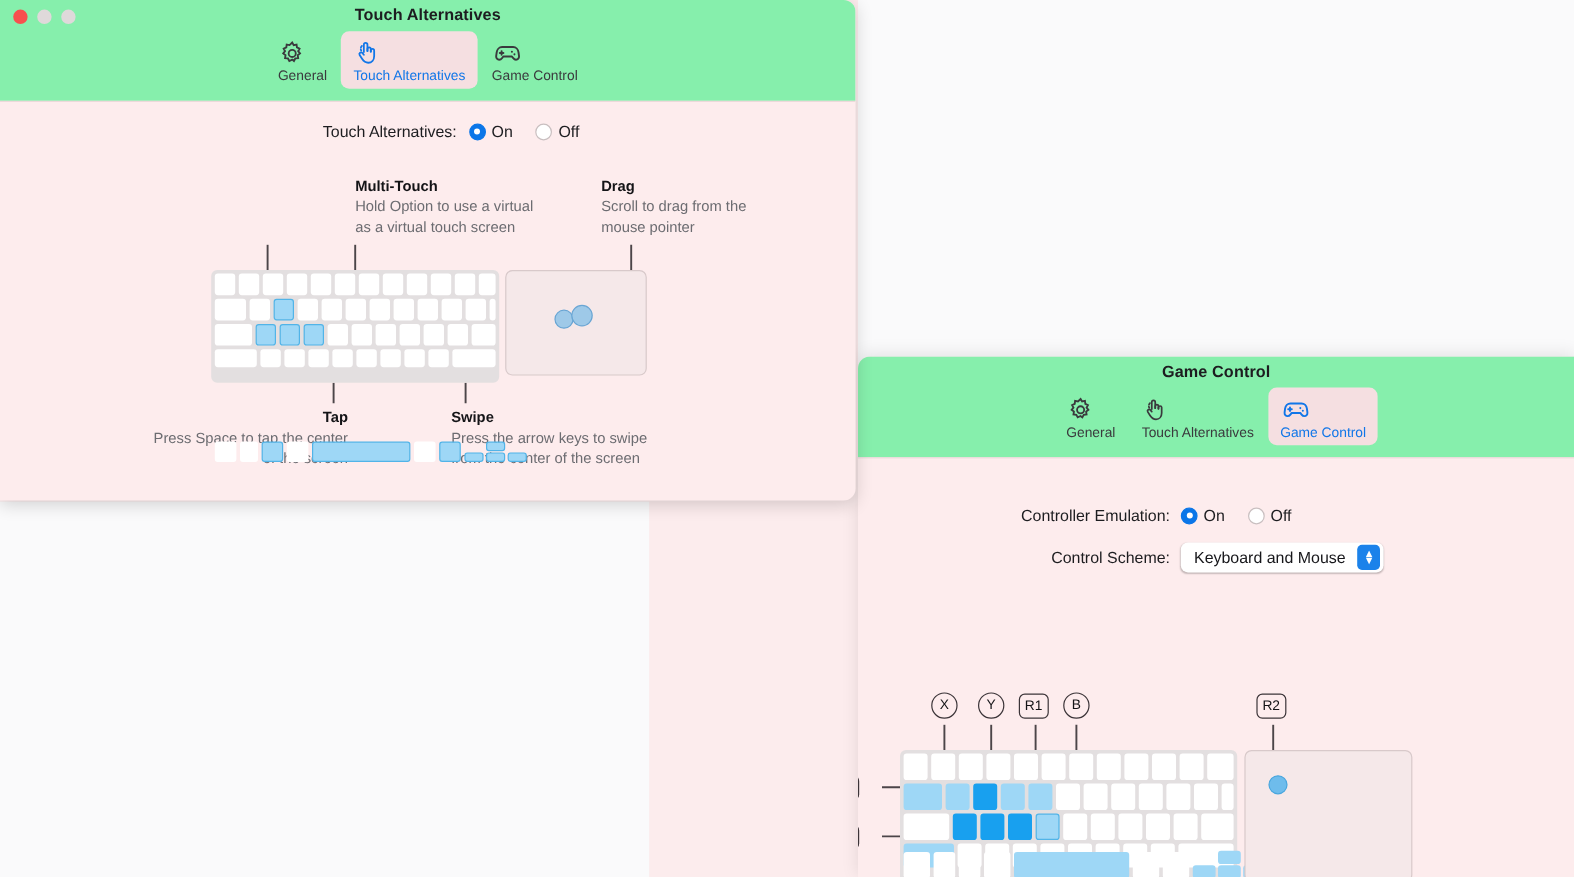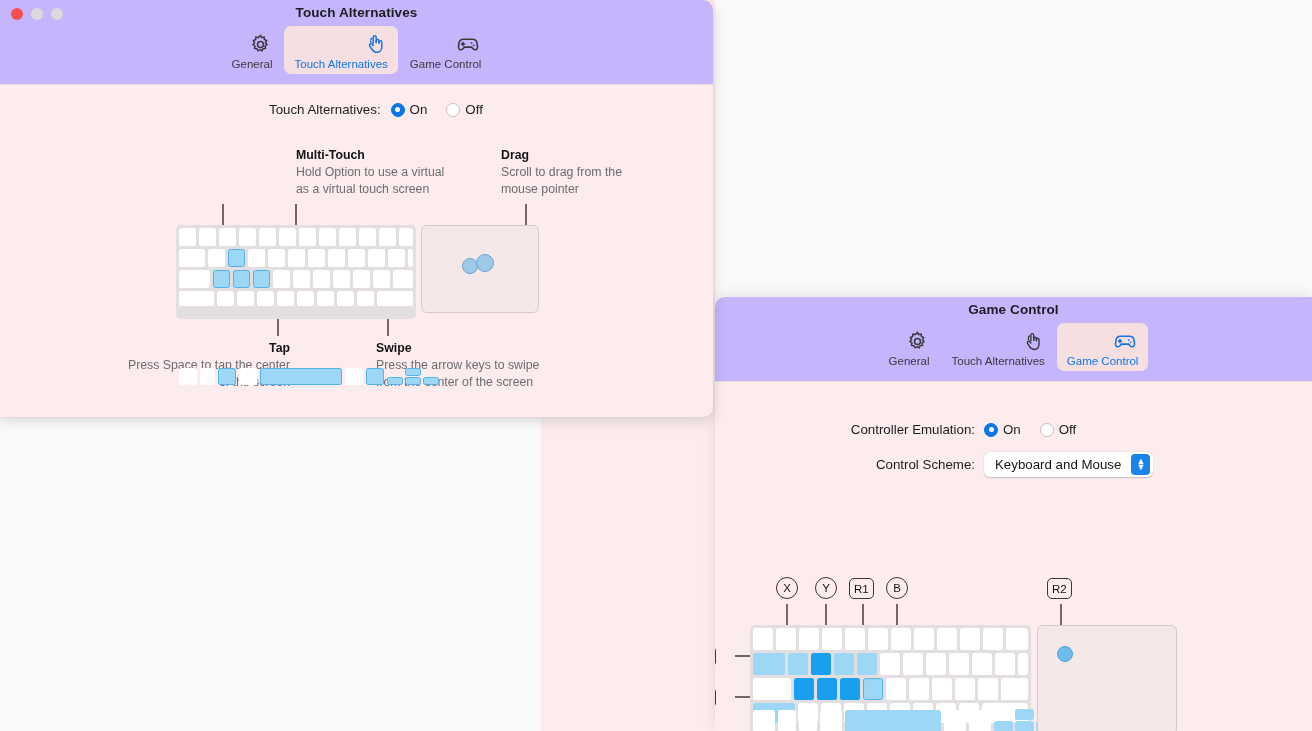--- a/index.html
+++ b/index.html
@@ -10,31 +10,31 @@
     -webkit-font-smoothing:antialiased;
   }
   
   #desktop{position:absolute;inset:0;background:#fceced;}
   #patch-white-right{position:absolute;left:715px;top:0;width:597px;height:305px;background:#fafafb;}
   #patch-white-left{position:absolute;left:0;top:418px;width:541px;height:313px;background:#fafafb;}
 
   
   .window{position:absolute;background:#fdeced;overflow:hidden;}
   .win-round{border-radius:10px;box-shadow:0 3px 14px rgba(0,0,0,.16);}
-  .titlebar{position:relative;height:84px;background:#c4b5fd;}
+  .titlebar{position:relative;height:84px;background:#86efac;}
   .title{position:absolute;left:0;right:0;top:5px;text-align:center;
          font-size:13.5px;font-weight:bold;color:#1d1d20;letter-spacing:.1px;}
   .traffic{position:absolute;left:11px;top:8px;display:flex;gap:8px;}
   .tl{width:12px;height:12px;border-radius:50%;}
   .tl.red{background:#f8504e;}
   .tl.dim{background:#dfd9da;}
 
   
   .tabs{position:absolute;left:0;right:0;top:26px;display:flex;justify-content:center;align-items:flex-start;gap:2px;}
-  .tab{display:flex;flex-direction:column;align-items:flex-end;justify-content:flex-start;
+  .tab{display:flex;flex-direction:column;align-items:flex-start;justify-content:flex-start;
        padding:5px 10px 4px 10px;border-radius:7px;width:auto;}
   .tab .ticon{height:26px;display:flex;align-items:center;justify-content:center;}
   .tab .tlabel{font-size:11.5px;color:#3a3a3d;margin-top:1px;white-space:nowrap;}
   .tab.selected{background:#f5dfe1;}
   .tab.selected .tlabel{color:#1176e8;}
   .sep{position:absolute;left:0;right:0;top:84px;height:1px;background:#ecd9da;}
 
   
   .content{position:absolute;left:0;right:0;top:85px;bottom:0;}
   .row{display:flex;align-items:center;justify-content:center;margin-left:32px;}

